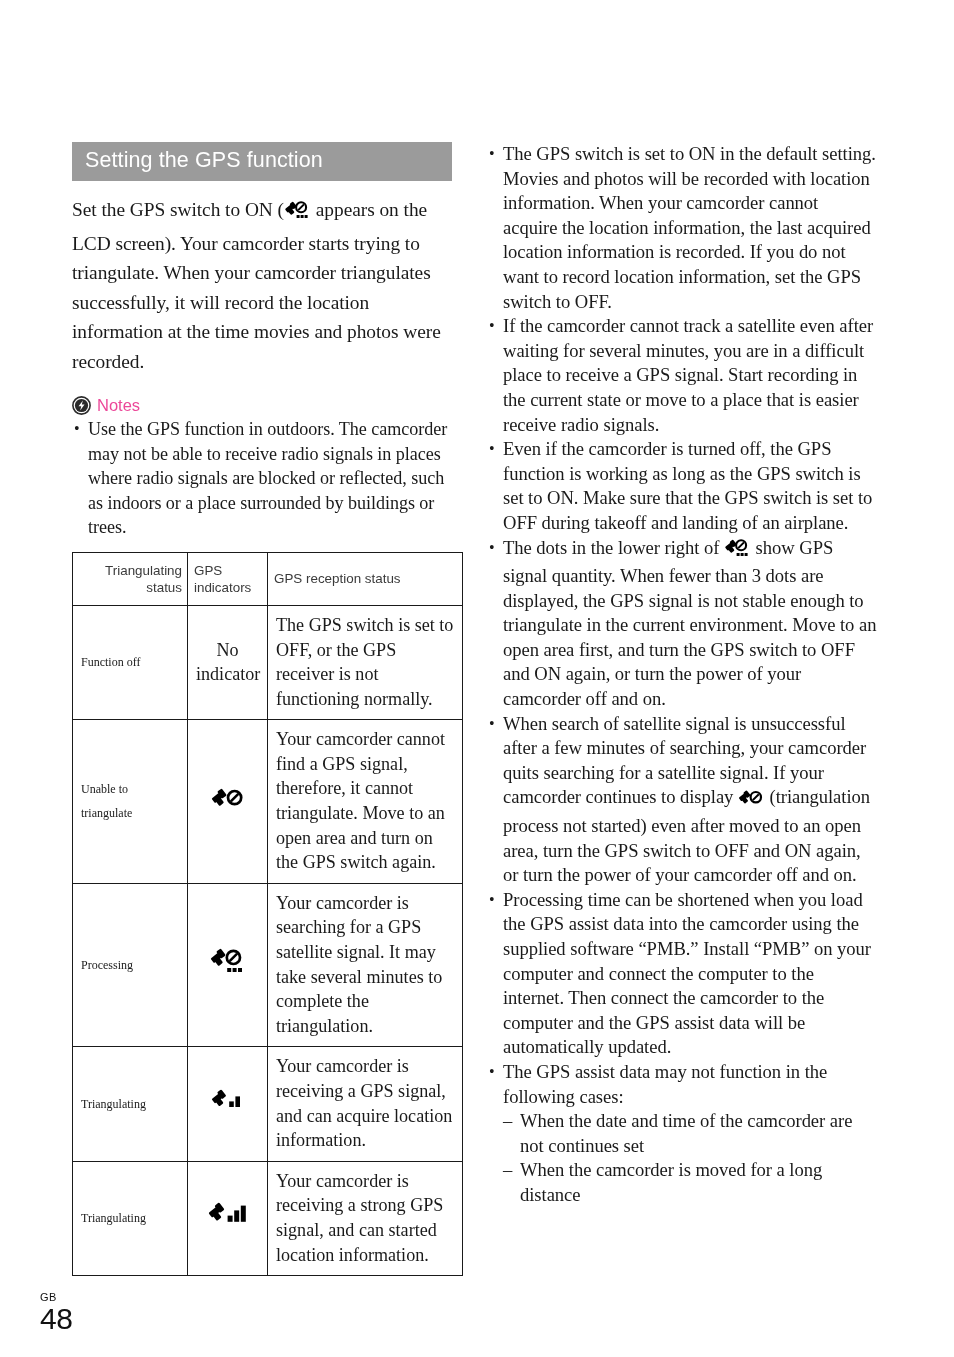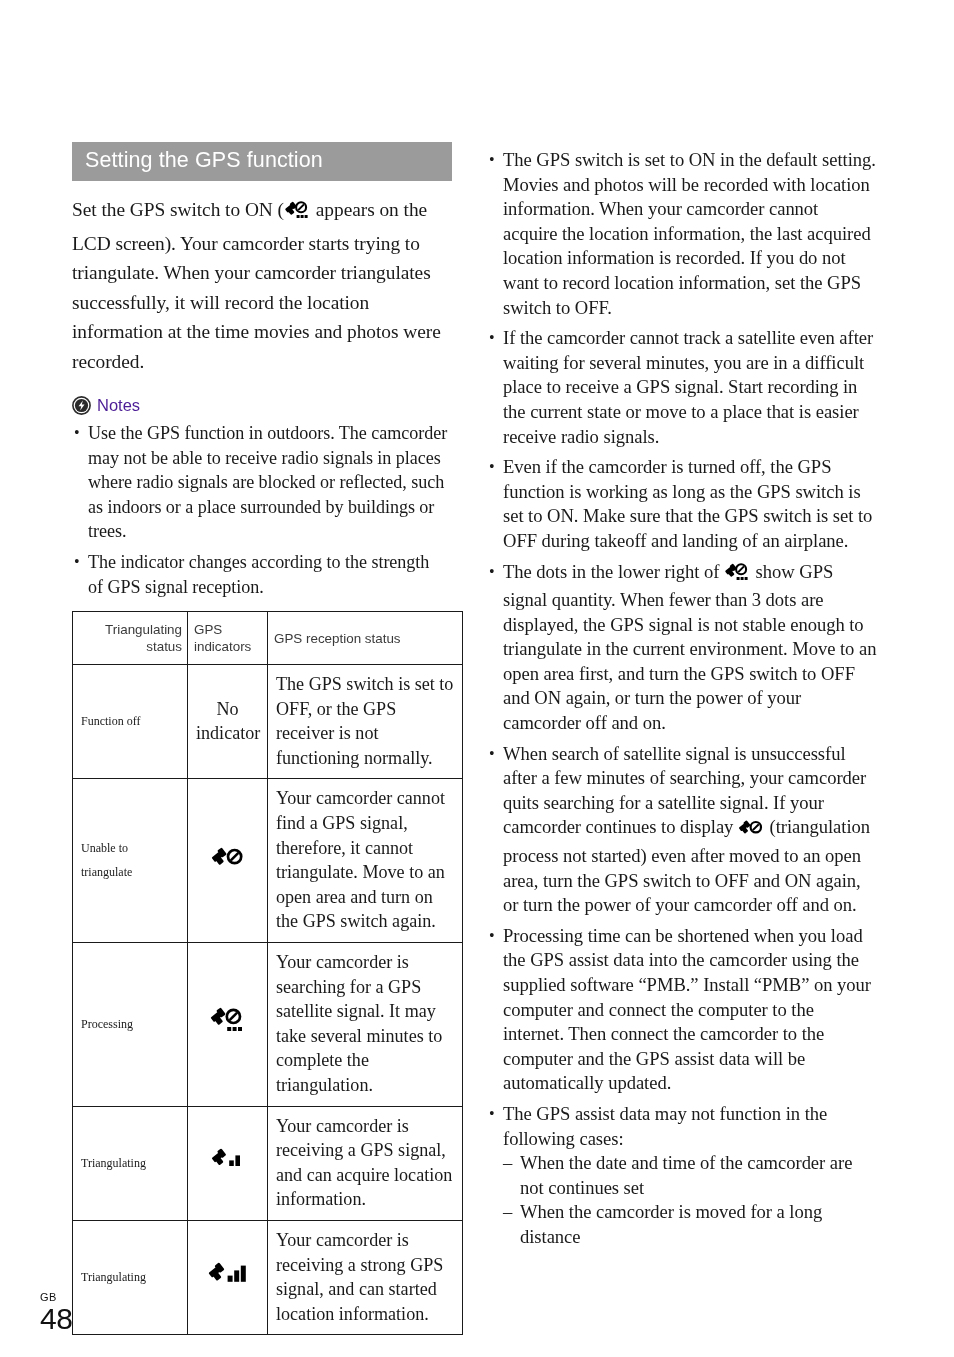--- a/index.html
+++ b/index.html
@@ -62,41 +62,41 @@
   .notes-head {
     display: flex;
     align-items: center;
     gap: 6px;
     margin-top: 14px;
     margin-bottom: 2px;
   }
   .notes-label {
     font-family: "Liberation Sans", "DejaVu Sans", sans-serif;
     font-size: 16.5px;
-    color: #4c1d95;
+    color: #ec4899;
   }
   .note-badge {
     width: 19px;
     height: 19px;
     flex: 0 0 auto;
     display: block;
   }
 
   
   ul.bullets {
     list-style: none;
     margin: 0;
     padding: 0;
   }
   ul.bullets > li {
     position: relative;
     padding-left: 16px;
     font-size: 18.1px;
     line-height: 24.6px;
-    margin: 6px 0 0 0;
+    margin: 0 0 0 0;
     letter-spacing: -0.05px;
   }
   ul.bullets > li::before {
     content: "\2022";
     position: absolute;
     left: 2px;
     top: 0;
     font-size: 16px;
   }
   .col-right ul.bullets > li {
@@ -225,21 +225,20 @@
           <circle cx="9.5" cy="9.5" r="8.6" fill="none" stroke="#2b2b2b" stroke-width="1.6"></circle>
           <circle cx="9.5" cy="9.5" r="6.6" fill="#2b2b2b"></circle>
           <path d="M10.9 4.6 L6.6 10.2 L9.2 10.2 L8.2 14.4 L12.5 8.6 L9.8 8.6 Z" fill="#ffffff"></path>
         </svg>
       </span>
       <span class="notes-label">Notes</span>
     </div>
 
     <ul class="bullets">
       <li>Use the GPS function in outdoors. The camcorder may not be able to receive radio signals in places where radio signals are blocked or reflected, such as indoors or a place surrounded by buildings or trees.</li>
-      <li>The indicator changes according to the strength of GPS signal reception.</li>
     </ul>
 
     <table class="gps-table">
       <thead>
         <tr>
           <th class="h-status">Triangulating status</th>
           <th class="h-ind">GPS indicators</th>
           <th class="h-recep">GPS reception status</th>
         </tr>
       </thead>

